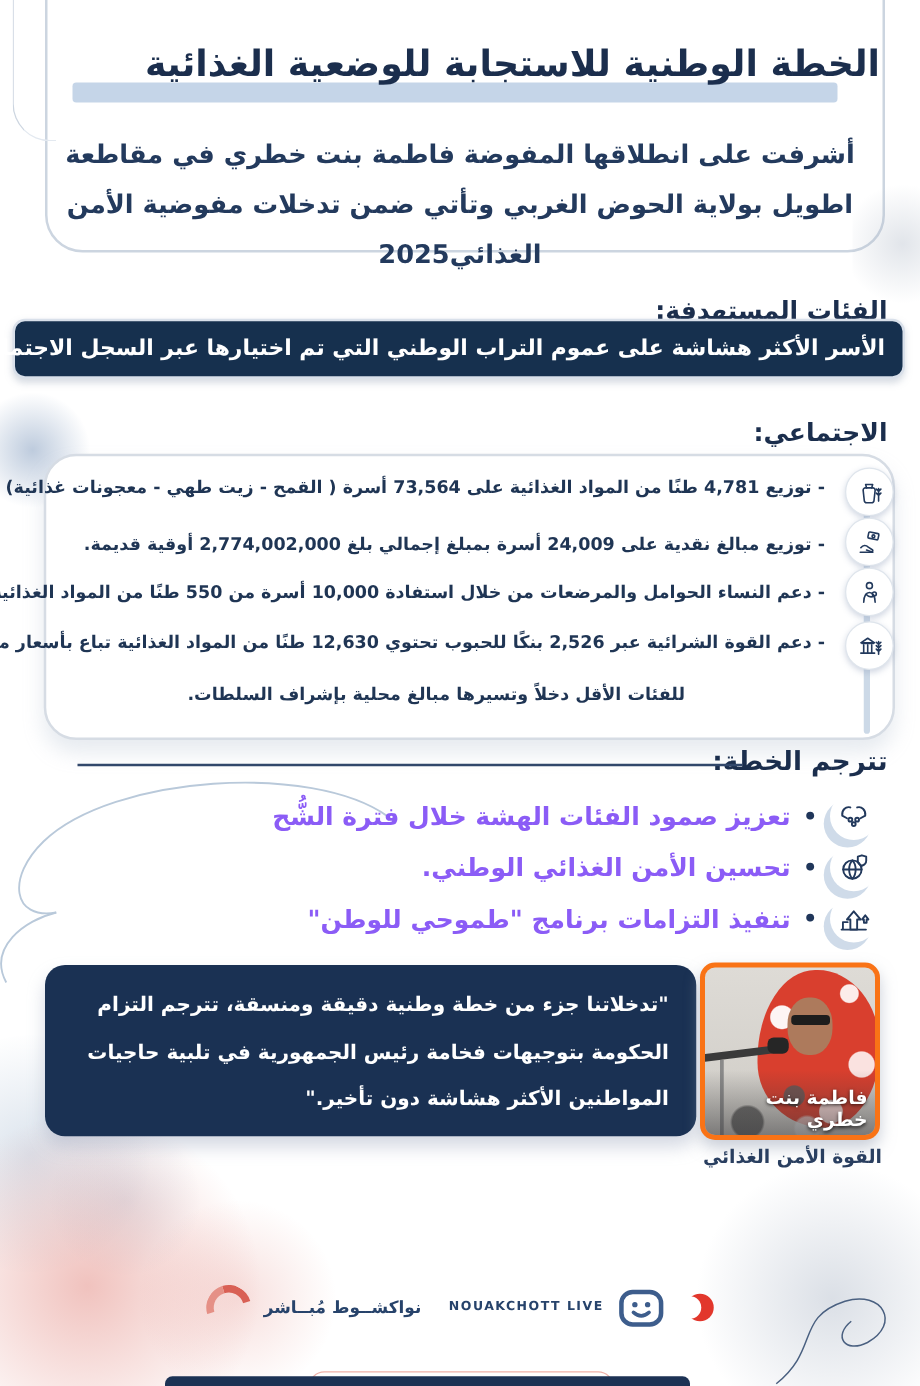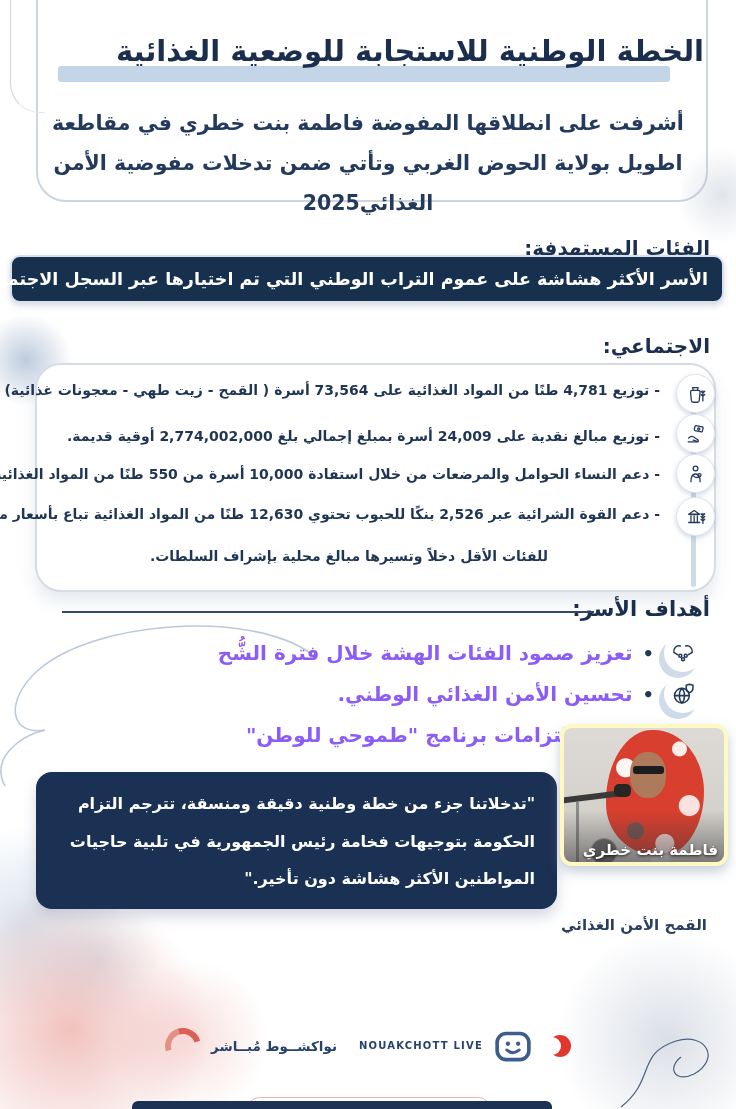--- a/index.html
+++ b/index.html
@@ -49,21 +49,21 @@
   .goal-row{position:absolute;right:34px;left:110px;height:38px;direction:rtl;display:flex;align-items:center;gap:10px;}
   .goal-icon{width:38px;height:38px;border-radius:50%;display:flex;align-items:center;justify-content:center;
              box-shadow:-5px 6px 0 0 #cfdbe9;}
   .goal-bullet{font-size:18px;color:#20365a;font-weight:bold;}
   .goal-text{font-size:20px;font-weight:bold;color:#8b5cf6;white-space:nowrap;}
 
   
   .quote-box{position:absolute;top:772px;left:36px;width:521px;height:137px;background:#1a3153;border-radius:16px;
              box-shadow:0 8px 14px rgba(150,160,185,.4);direction:rtl;padding:13px 22px 0 16px;box-sizing:border-box;}
   .quote-box p{margin:0;color:#ffffff;font-size:16px;font-weight:bold;line-height:2.35;text-align:right;}
-  .photo-frame{position:absolute;top:724px;left:560px;width:168px;height:142px;background:#fef9c3;border-radius:12px;
+  .photo-frame{position:absolute;top:770px;left:560px;width:144px;height:142px;background:#f97316;border-radius:12px;
                box-shadow:0 6px 12px rgba(150,160,180,.5);}
   .photo{position:absolute;inset:4px;border-radius:8px;overflow:hidden;background:linear-gradient(180deg,#dedbd6,#cfccc6);}
   .scarf{position:absolute;left:42px;top:2px;width:98px;height:126px;background:#d93f2e;
          border-radius:48% 52% 45% 55%/58% 50% 52% 42%;}
   .scarf:after{content:"";position:absolute;inset:0;border-radius:inherit;
         background:radial-gradient(circle at 20% 30%,rgba(255,255,255,.95) 0 9px,transparent 10px),
                    radial-gradient(circle at 75% 15%,rgba(255,255,255,.9) 0 7px,transparent 8px),
                    radial-gradient(circle at 85% 60%,rgba(255,255,255,.85) 0 10px,transparent 11px),
                    radial-gradient(circle at 30% 80%,rgba(90,90,90,.8) 0 8px,transparent 9px),
                    radial-gradient(circle at 60% 90%,rgba(255,255,255,.8) 0 9px,transparent 10px);}
@@ -165,21 +165,21 @@
       <path d="M19.5 8 v11 M19.5 10.5 l2-2 M19.5 10.5 l-2-2 M19.5 13.5 l2-2 M19.5 13.5 l-2-2 M19.5 16.5 l2-2 M19.5 16.5 l-2-2"></path>
     </svg>
   </div>
 
   <div class="interv-row" style="top:382px;">- توزيع 4,781 طنًا من المواد الغذائية على 73,564 أسرة ( القمح - زيت طهي - معجونات غذائية)</div>
   <div class="interv-row" style="top:428px;">- توزيع مبالغ نقدية على 24,009 أسرة بمبلغ إجمالي بلغ 2,774,002,000 أوقية قديمة.</div>
   <div class="interv-row" style="top:466px;">- دعم النساء الحوامل والمرضعات من خلال استفادة 10,000 أسرة من 550 طنًا من المواد الغذائية.</div>
   <div class="interv-row" style="top:506px;">- دعم القوة الشرائية عبر 2,526 بنكًا للحبوب تحتوي 12,630 طنًا من المواد الغذائية تباع بأسعار مدعومة</div>
   <div class="interv-row center" style="top:548px;">للفئات الأقل دخلاً وتسيرها مبالغ محلية بإشراف السلطات.</div>
 
-  <div class="sec-heading" style="top:597px;font-size:21px;">أهداف الأسر:</div>
+  <div class="sec-heading" style="top:597px;font-size:21px;">تترجم الخطة:</div>
   <div class="goals-line"></div>
 
   <div class="goal-row" style="top:634px;">
     <span class="goal-icon">
       <svg class="glyph" width="26" height="26" viewBox="0 0 24 24" fill="none" stroke="#22395c" stroke-width="1.4" stroke-linecap="round" stroke-linejoin="round">
         <path d="M3.5 11.5 c-0.5-4 2.5-7 6-6 M20.5 11.5 c0.5-4-2.5-7-6-6 M3.5 11.5 l3.5 2 M20.5 11.5 l-3.5 2"></path>
         <circle cx="9.5" cy="14.5" r="1.4"></circle>
           <circle cx="14.5" cy="14.5" r="1.4"></circle>
           <circle cx="12" cy="17.8" r="1.4"></circle>
       </svg>
@@ -218,21 +218,21 @@
       <div class="mic-stand"></div>
       <div class="scarf"></div>
       <div class="face"></div>
       <div class="glasses"></div>
       <div class="mic-rod"></div>
       <div class="mic-head"></div>
       <div class="shawl-shade"></div>
       <div class="person-name">فاطمة بنت خطري</div>
     </div>
   </div>
-  <div class="person-title">القمح الأمن الغذائي</div>
+  <div class="person-title">القوة الأمن الغذائي</div>
 
   <div class="footer-logo">
     <span class="logo-swoosh"></span>
     <span class="logo-text">
       <span class="logo-ar">نواكشــوط مُبــاشر</span>
       <span class="logo-en">NOUAKCHOTT LIVE</span>
     </span>
     <svg class="glyph" width="40" height="34" viewBox="0 0 34 30">
       <rect x="3" y="4" width="28" height="23" rx="8" fill="none" stroke="#3d5d8c" stroke-width="3.2"></rect>
       <circle cx="12.5" cy="13" r="1.9" fill="#3d5d8c"></circle>

